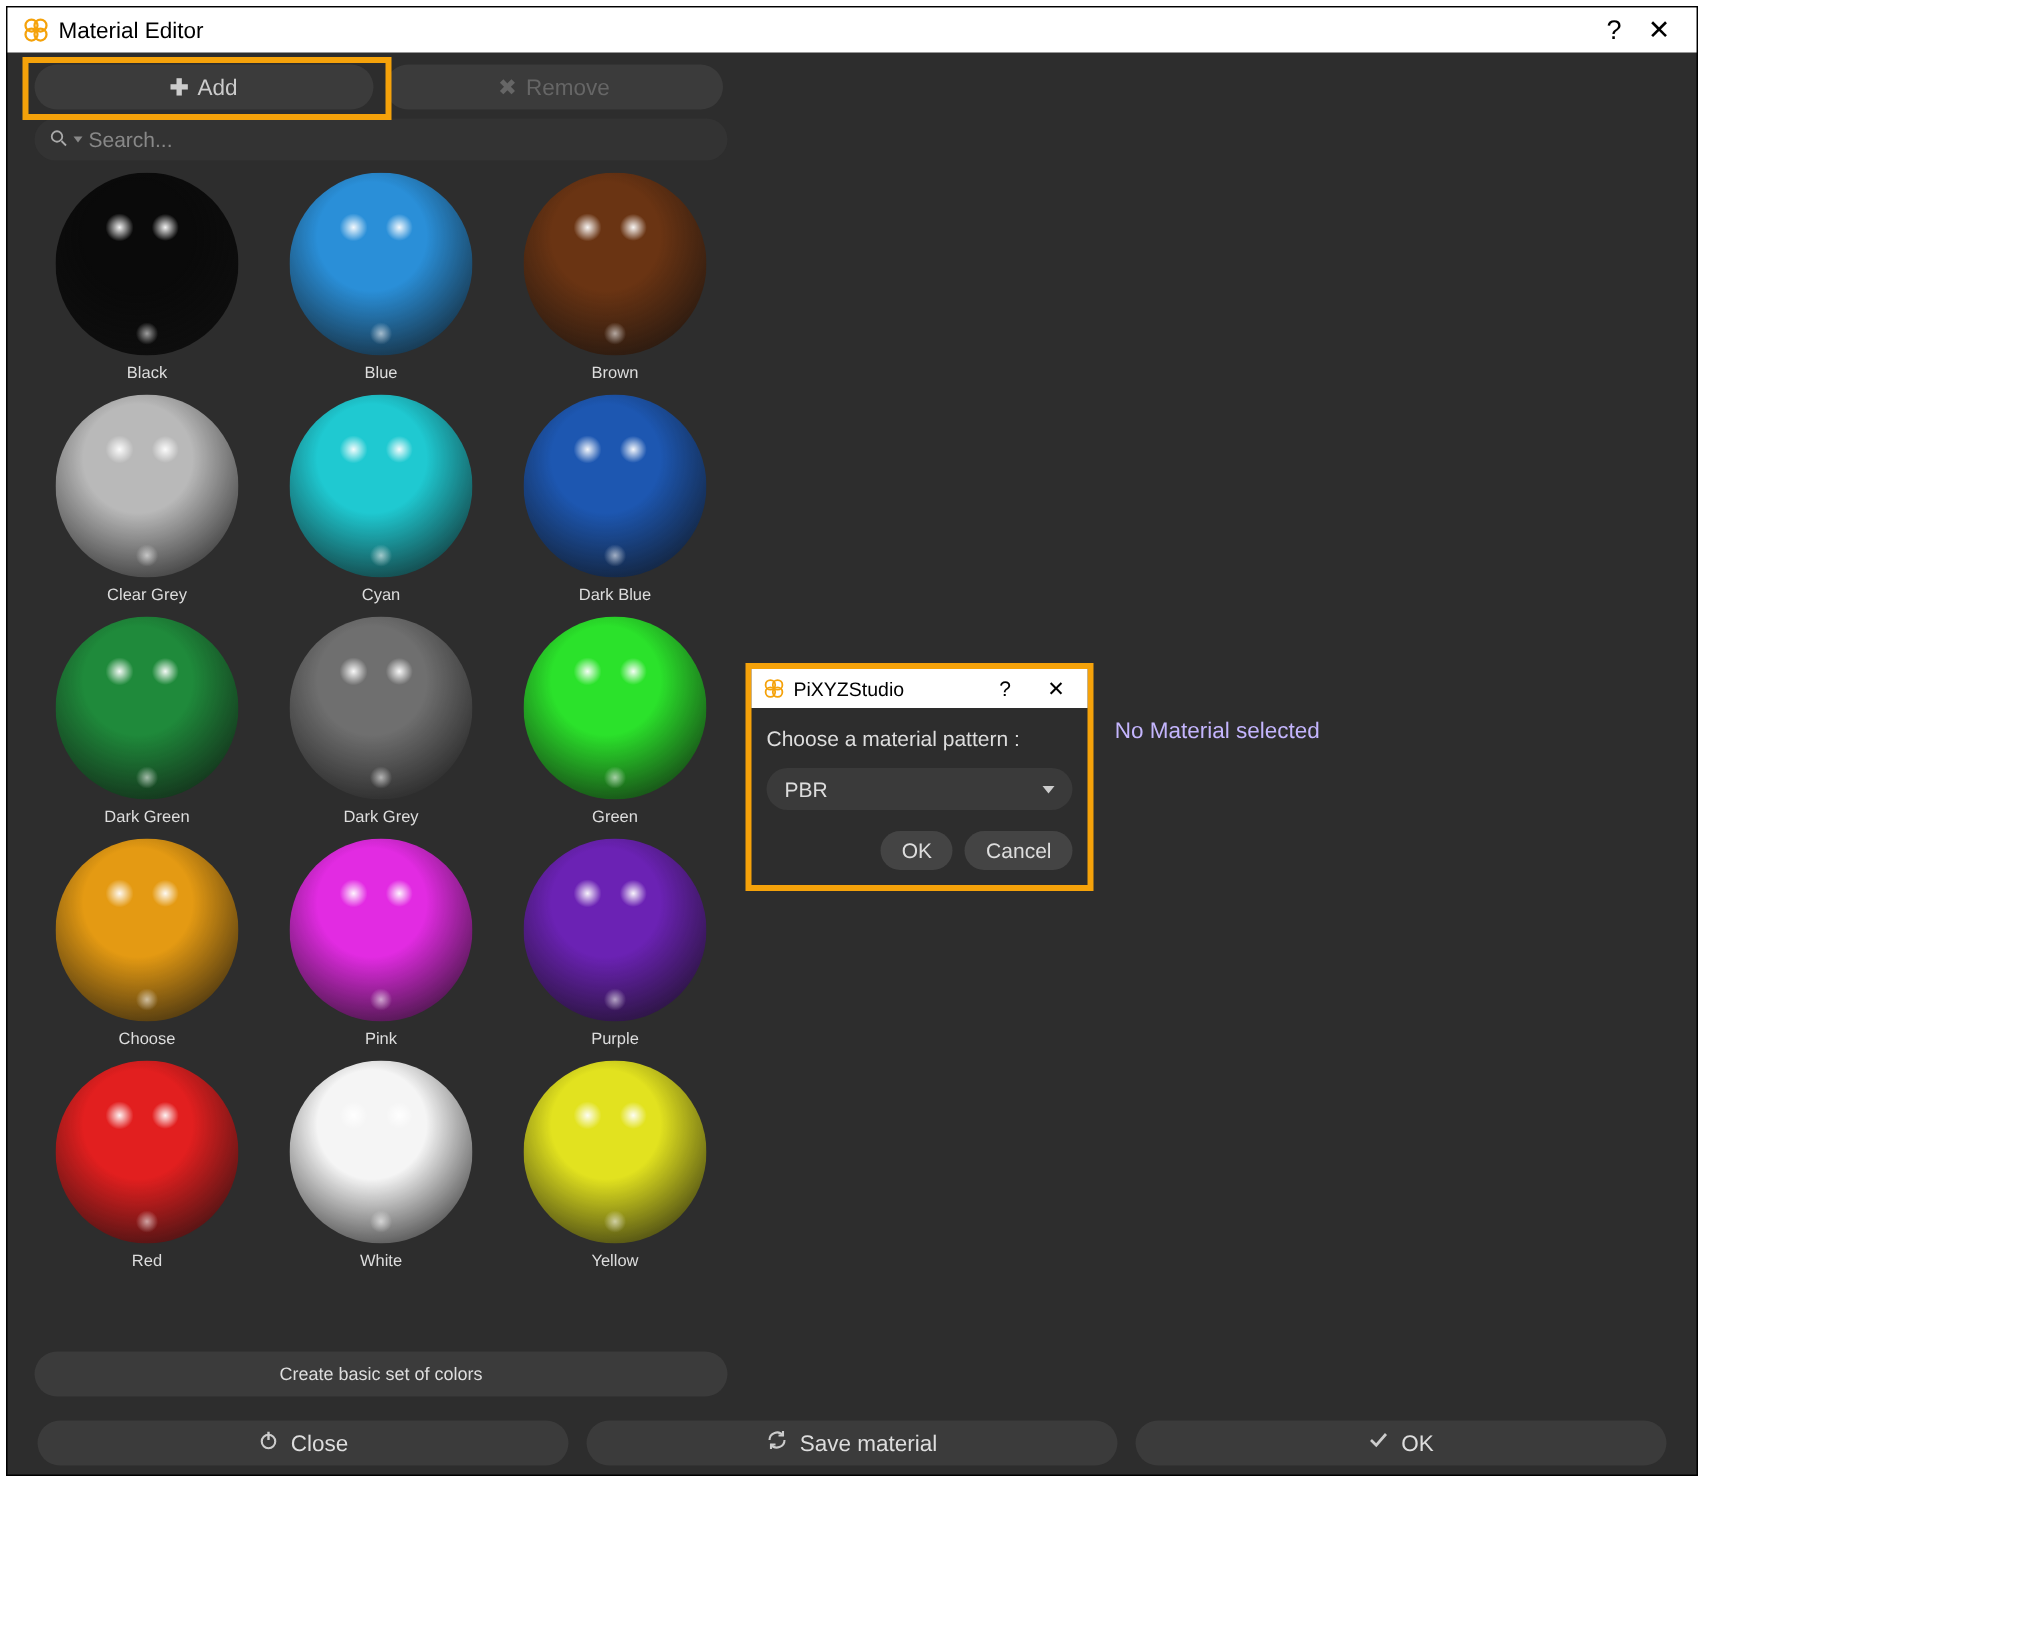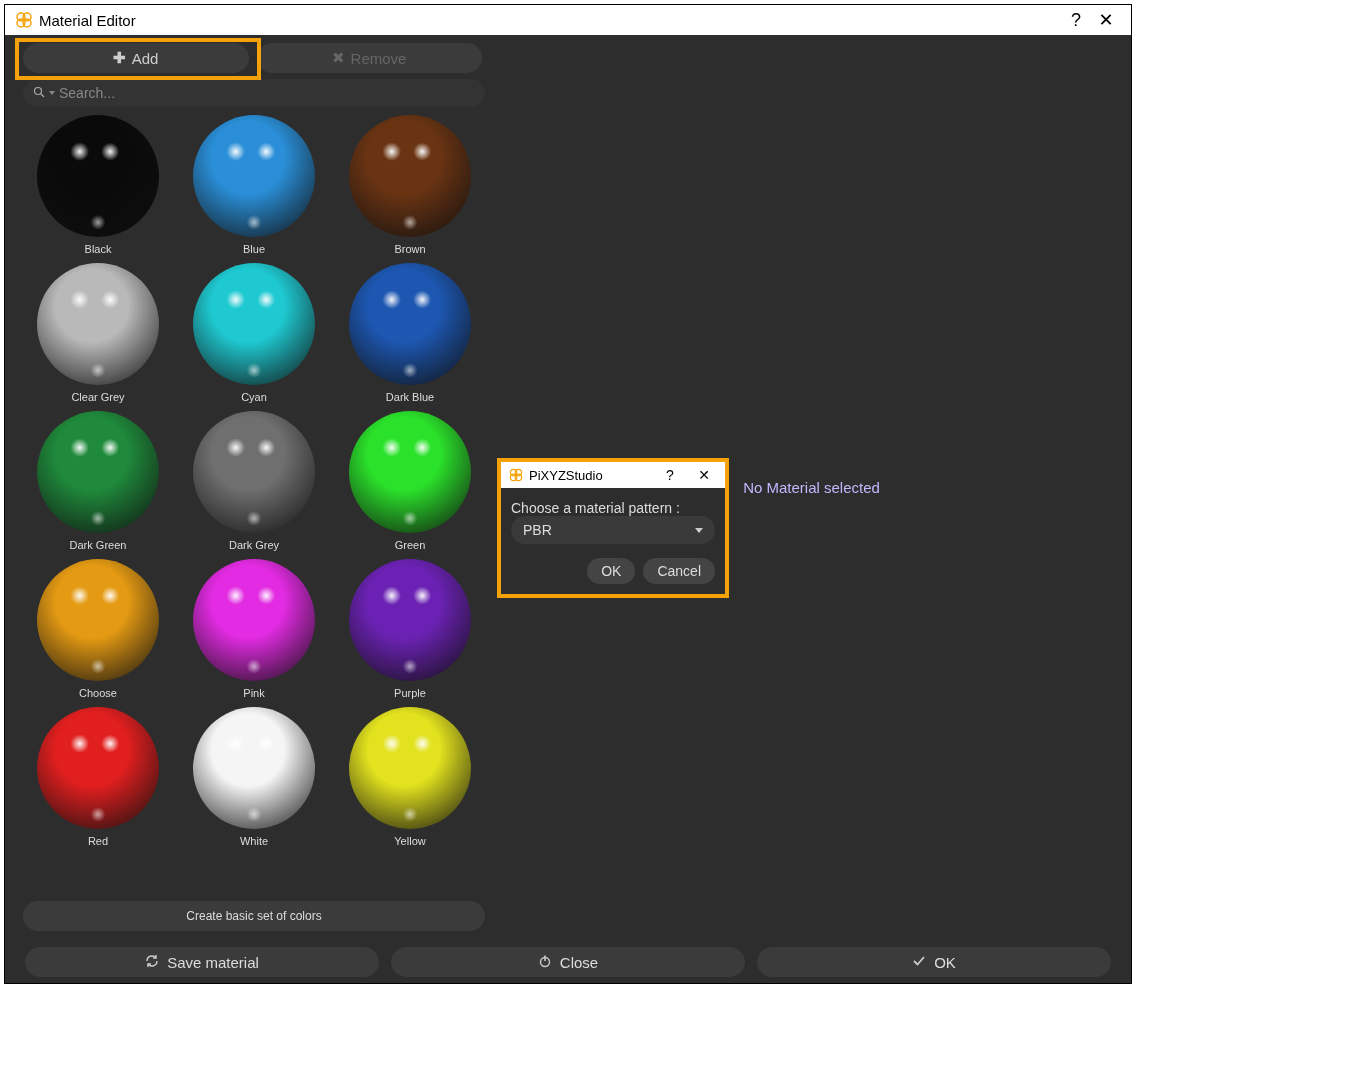--- a/index.html
+++ b/index.html
@@ -166,39 +166,39 @@
     align-items: center;
     justify-content: center;
     gap: 8px;
     cursor: pointer;
     font-size: 15px;
     color: #ddd;
   }
   
   .dialog {
     position: absolute;
-    left: 492px; top: 423px;
+    left: 492px; top: 407px;
     width: 232px;
     border: 4px solid #f5a20a;
     background: #2d2d2d;
     z-index: 10;
   }
   .dialog-titlebar {
     height: 26px;
     background: #fff;
     color: #000;
     display: flex;
     align-items: center;
     padding: 0 6px;
     gap: 4px;
   }
   .dialog-title { font-size: 13px; flex: 1; }
   .dialog-tbtn { width: 30px; text-align: center; cursor: pointer; font-size: 14px; }
   .dialog-body { padding: 12px 10px 10px 10px; }
-  .dialog-label { color: #ddd; font-size: 14px; margin-bottom: 0; }
+  .dialog-label { color: #ddd; font-size: 14px; margin-bottom: 12px; }
   .dialog-select {
     height: 28px;
     background: #3a3a3a;
     border-radius: 14px;
     display: flex;
     align-items: center;
     padding: 0 12px;
     justify-content: space-between;
     cursor: pointer;
     font-size: 14px;
@@ -377,34 +377,34 @@
         </div>
       </div>
     </div>
 
   </div>
 
   <div class="footer">
     <div class="footer-btn">
       <span>
         <svg width="14" height="14" viewBox="0 0 14 14">
+            <circle cx="7" cy="8" r="4.5" stroke="#ccc" stroke-width="1.4" fill="none"></circle>
+            <line x1="7" y1="1.5" x2="7" y2="7" stroke="#ccc" stroke-width="1.6"></line>
+          </svg>
+      </span>
+      <span>Close</span>
+    </div>
+    <div class="footer-btn">
+      <span>
+        <svg width="14" height="14" viewBox="0 0 14 14">
             <path d="M2 7a5 5 0 0 1 9-3M12 7a5 5 0 0 1-9 3" stroke="#ccc" stroke-width="1.4" fill="none"></path>
             <path d="M11 1v3h-3M3 13v-3h3" stroke="#ccc" stroke-width="1.4" fill="none"></path>
           </svg>
       </span>
       <span>Save material</span>
-    </div>
-    <div class="footer-btn">
-      <span>
-        <svg width="14" height="14" viewBox="0 0 14 14">
-            <circle cx="7" cy="8" r="4.5" stroke="#ccc" stroke-width="1.4" fill="none"></circle>
-            <line x1="7" y1="1.5" x2="7" y2="7" stroke="#ccc" stroke-width="1.6"></line>
-          </svg>
-      </span>
-      <span>Close</span>
     </div>
     <div class="footer-btn">
       <span>
         <svg width="14" height="14" viewBox="0 0 14 14">
             <path d="M2 7l3.5 3.5L12 3" stroke="#ccc" stroke-width="1.8" fill="none"></path>
           </svg>
       </span>
       <span>OK</span>
     </div>
   </div>

